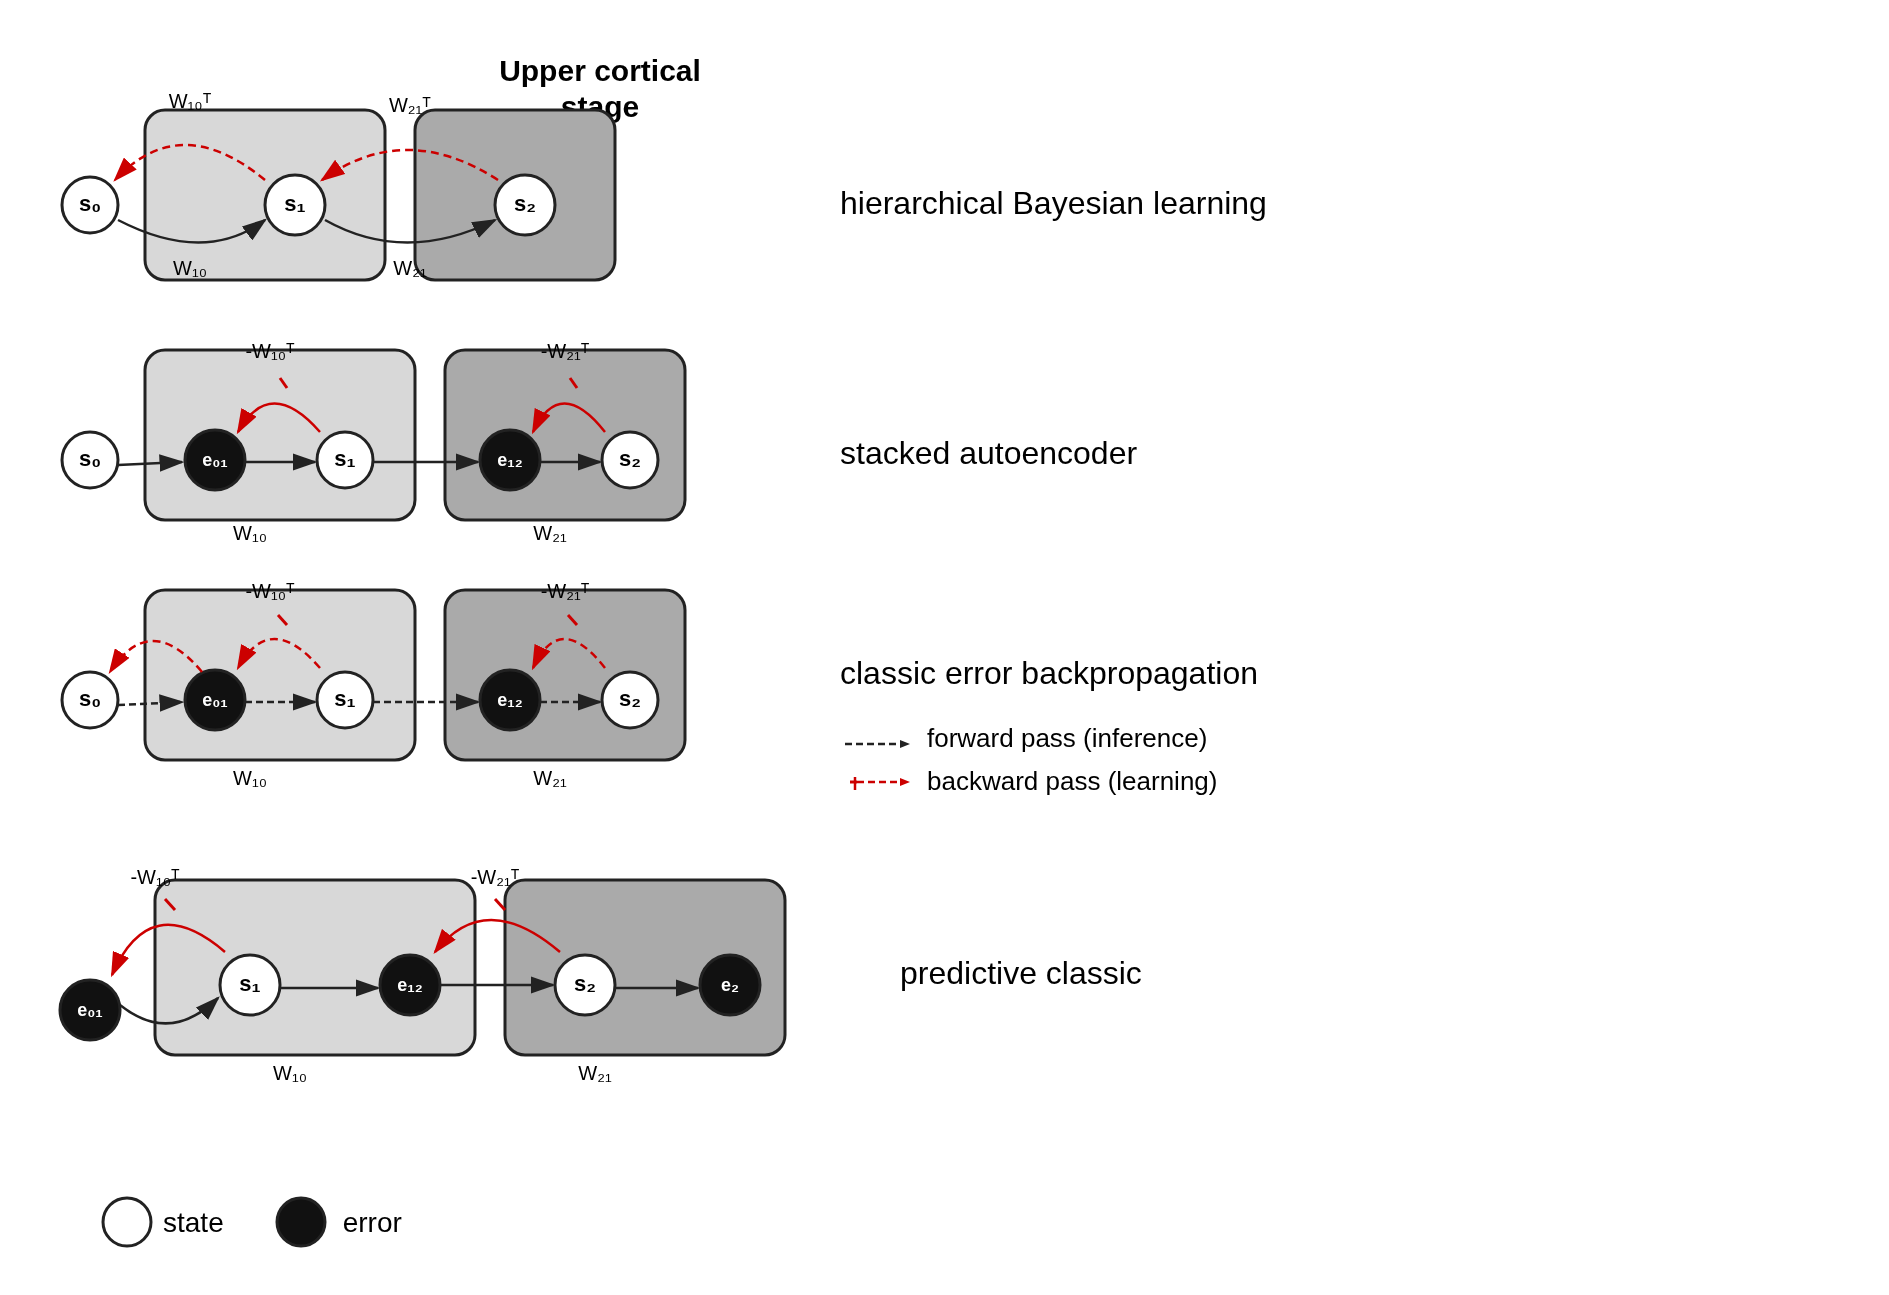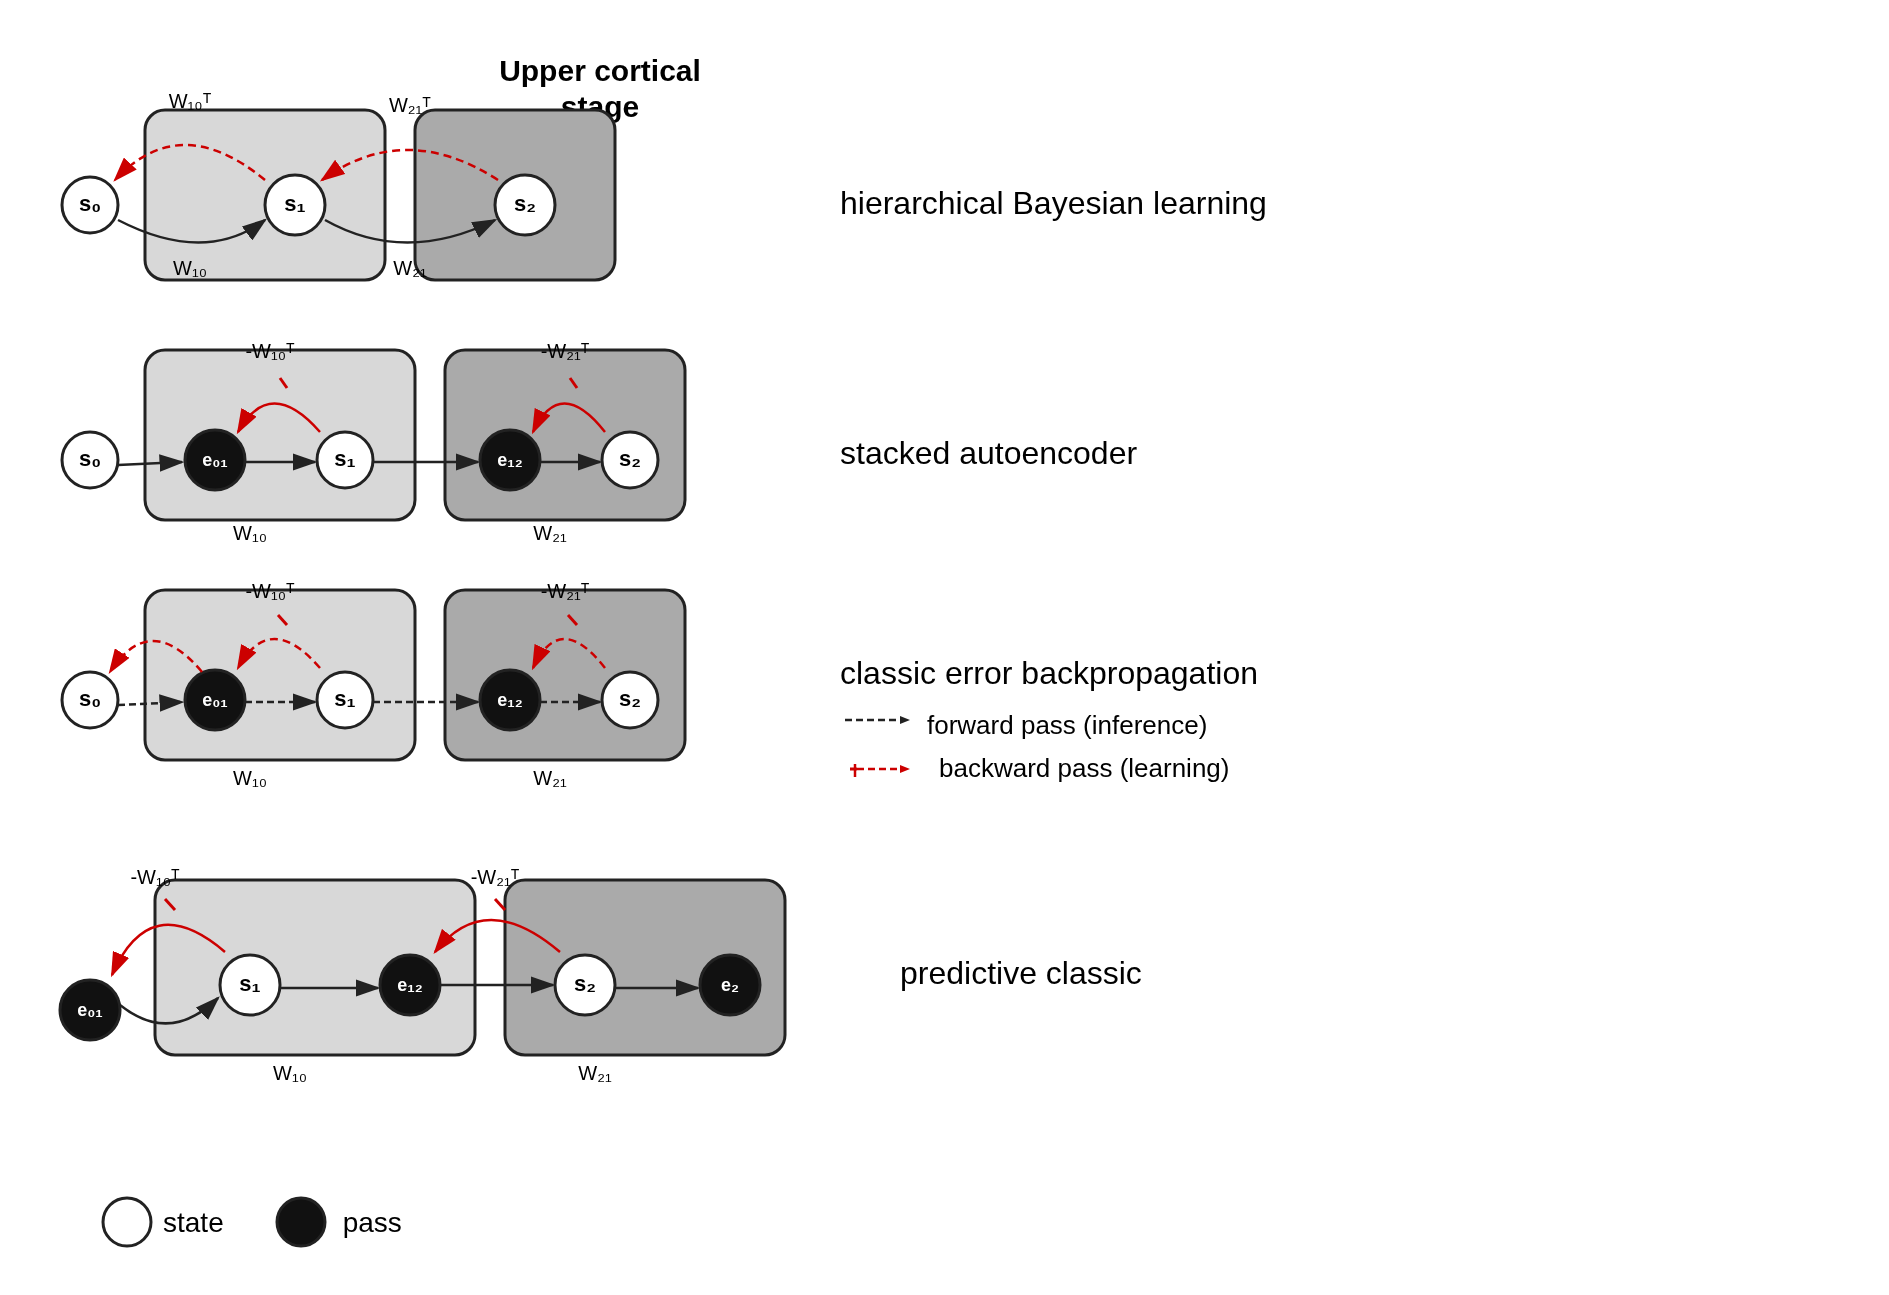--- a/index.html
+++ b/index.html
@@ -171,28 +171,28 @@
         <polygon points="0 0, 10 3.5, 0 7" fill="#cc0000"></polygon>
       </marker>
       <marker id="arrow-red-r3-out" markerWidth="10" markerHeight="7" refX="9" refY="3.5" orient="auto">
         <polygon points="0 0, 10 3.5, 0 7" fill="#cc0000"></polygon>
       </marker>
     </defs>
   </svg>
   <div style="position:absolute; top:655px; left:840px; font-size:32px;">classic error backpropagation</div>
 
   <div style="position:absolute; top:710px; left:845px; display:flex; flex-direction:column; gap:12px;">
-    <div style="display:flex; align-items:flex-start; gap:12px; font-size:26px;">
+    <div style="display:flex; align-items:flex-end; gap:12px; font-size:26px;margin-top:13px;">
       <svg width="70" height="20">
         <line x1="0" y1="10" x2="55" y2="10" stroke="#222" stroke-width="2.5" stroke-dasharray="7,4"></line>
         <polygon points="55,6 65,10 55,14" fill="#222"></polygon>
       </svg>
       <span>forward pass (inference)</span>
     </div>
-    <div style="display:flex; align-items:center; gap:24px; font-size:26px;">
+    <div style="display:flex; align-items:center; gap:12px; font-size:26px;">
       <svg width="70" height="20">
 
         <line x1="5" y1="10" x2="12" y2="10" stroke="#cc0000" stroke-width="3"></line>
         <line x1="10" y1="5" x2="10" y2="18" stroke="#cc0000" stroke-width="2.5"></line>
         <line x1="12" y1="10" x2="55" y2="10" stroke="#cc0000" stroke-width="2.5" stroke-dasharray="7,4"></line>
         <polygon points="55,6 65,10 55,14" fill="#cc0000"></polygon>
       </svg>
       <span>backward pass (learning)</span>
     </div>
   </div>
@@ -253,17 +253,17 @@
     <div style="display:flex; align-items:center; gap:8px; font-size:28px;">
       <svg width="55" height="55">
         <circle cx="27" cy="27" r="24" fill="white" stroke="#222" stroke-width="3"></circle>
       </svg>
       <span>state</span>
     </div>
     <div style="display:flex; align-items:center; gap:14px; font-size:28px;">
       <svg width="55" height="55">
         <circle cx="27" cy="27" r="24" fill="#111" stroke="#222" stroke-width="3"></circle>
       </svg>
-      <span>pass</span>
+      <span>error</span>
     </div>
   </div>
 
 </div>
 
 </body></html>

